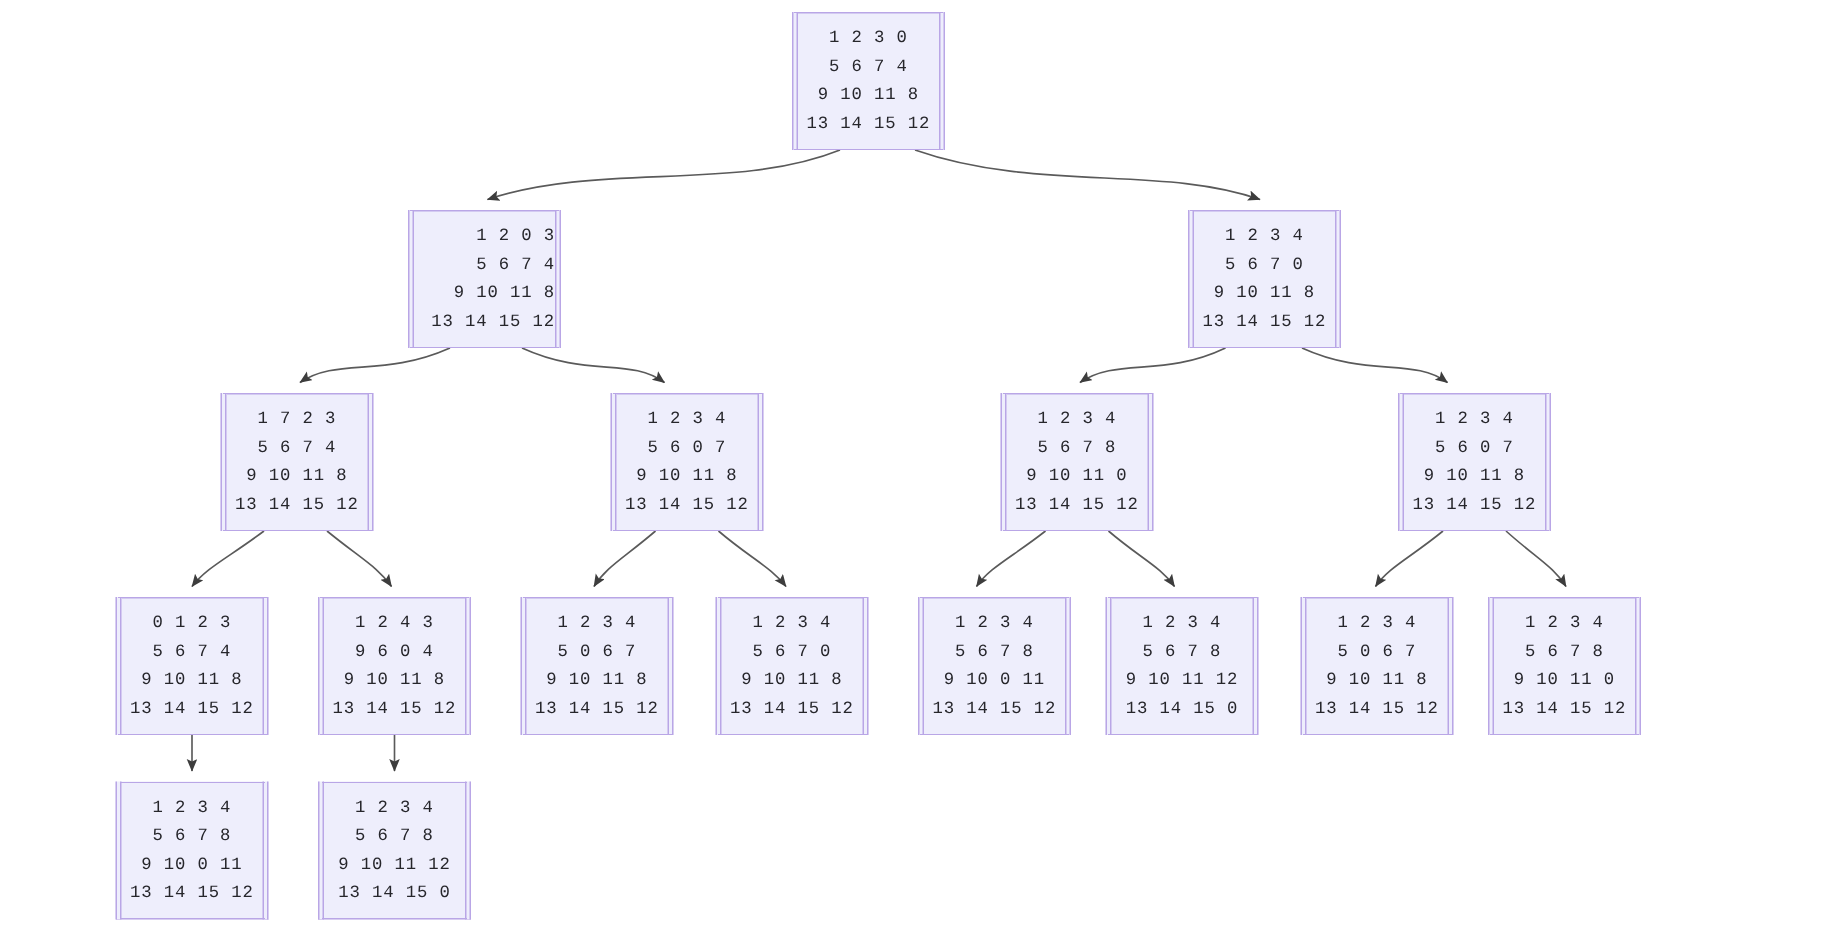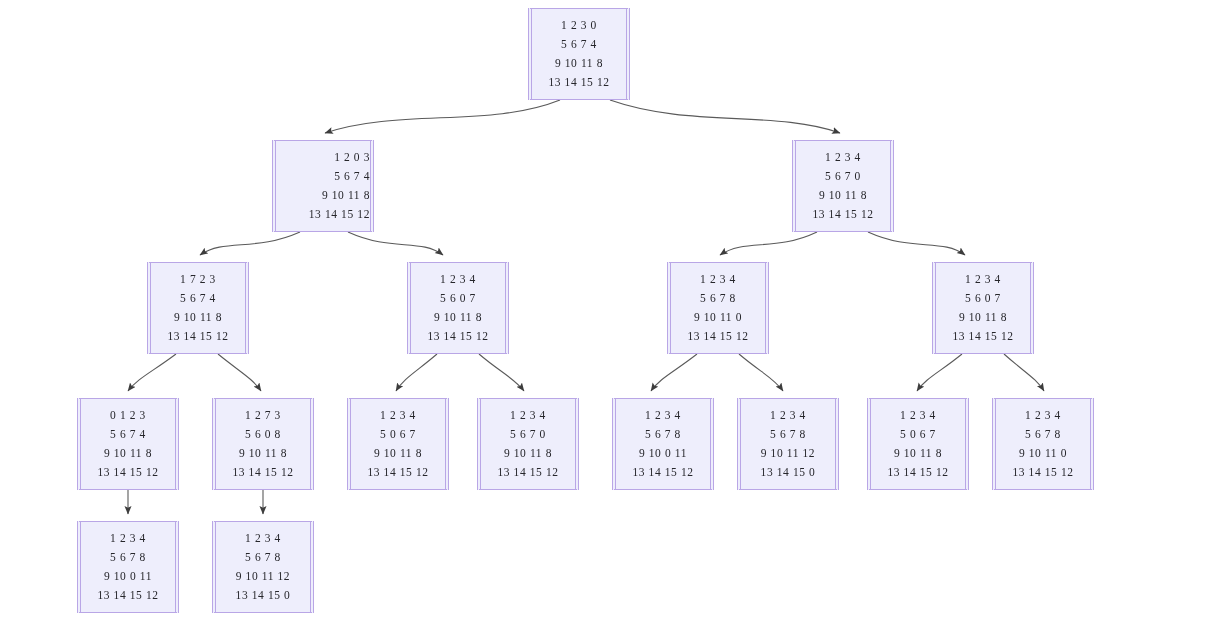--- a/index.html
+++ b/index.html
@@ -6,21 +6,21 @@
   html, body {
     margin: 0;
     padding: 0;
     background: #ffffff;
   }
   #canvas {
     position: relative;
     width: 1219px;
     height: 625px;
     background: #ffffff;
-    font-family: Liberation Serif, serif;
+    font-family: Liberation Mono, monospace;
     overflow: hidden;
   }
   #edge-layer {
     position: absolute;
     left: 0;
     top: 0;
     width: 1219px;
     height: 625px;
     pointer-events: none;
   }
@@ -121,22 +121,22 @@
         <div class="node-row">9 10 11 8</div>
         <div class="node-row">13 14 15 12</div>
       </div>
       <div class="node" style="left: 77px; top: 398px;">
         <div class="node-row">0 1 2 3</div>
         <div class="node-row">5 6 7 4</div>
         <div class="node-row">9 10 11 8</div>
         <div class="node-row">13 14 15 12</div>
       </div>
       <div class="node" style="left: 212px; top: 398px;">
-        <div class="node-row">1 2 7 3</div>
-        <div class="node-row">5 6 0 8</div>
+        <div class="node-row">1 2 4 3</div>
+        <div class="node-row">9 6 0 4</div>
         <div class="node-row">9 10 11 8</div>
         <div class="node-row">13 14 15 12</div>
       </div>
       <div class="node" style="left: 347px; top: 398px;">
         <div class="node-row">1 2 3 4</div>
         <div class="node-row">5 0 6 7</div>
         <div class="node-row">9 10 11 8</div>
         <div class="node-row">13 14 15 12</div>
       </div>
       <div class="node" style="left: 477px; top: 398px;">

